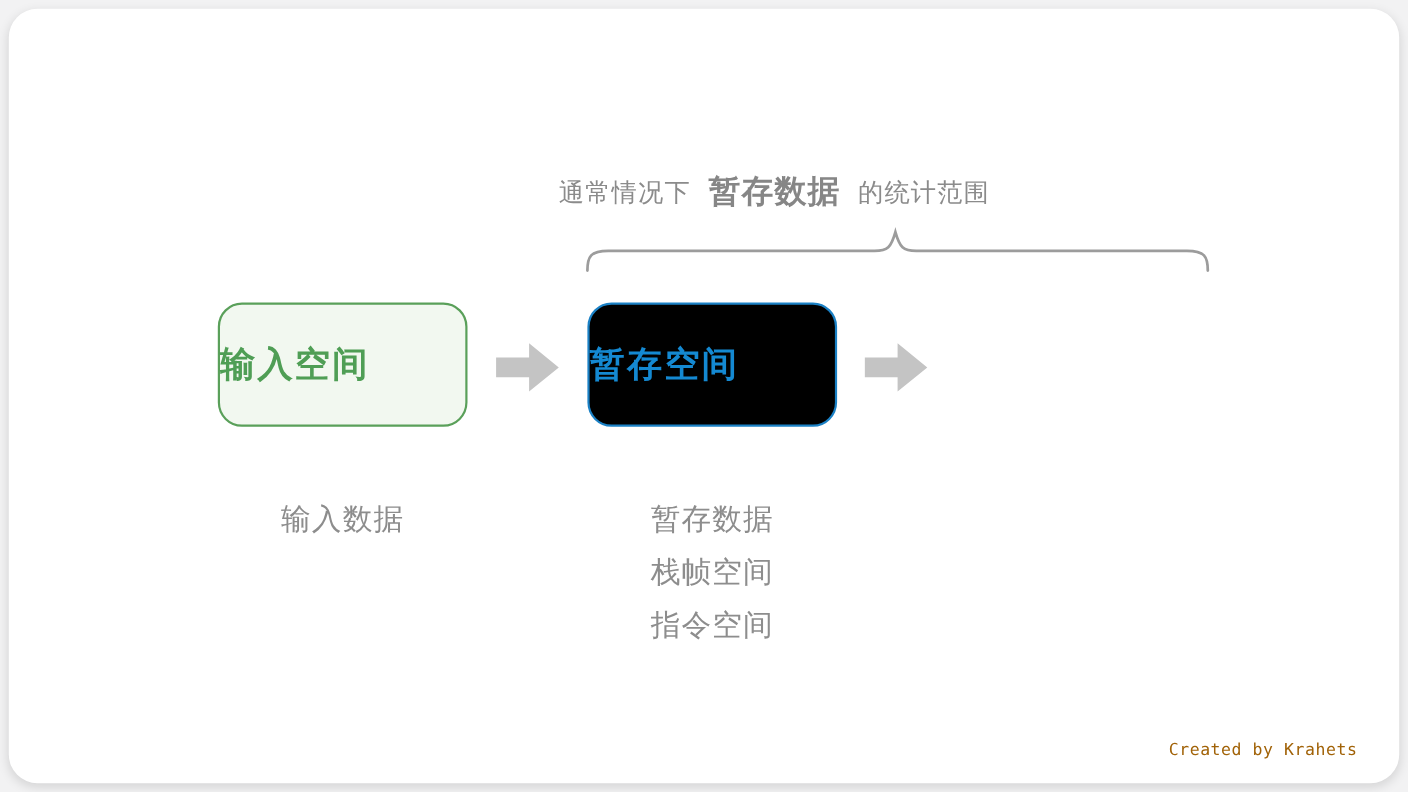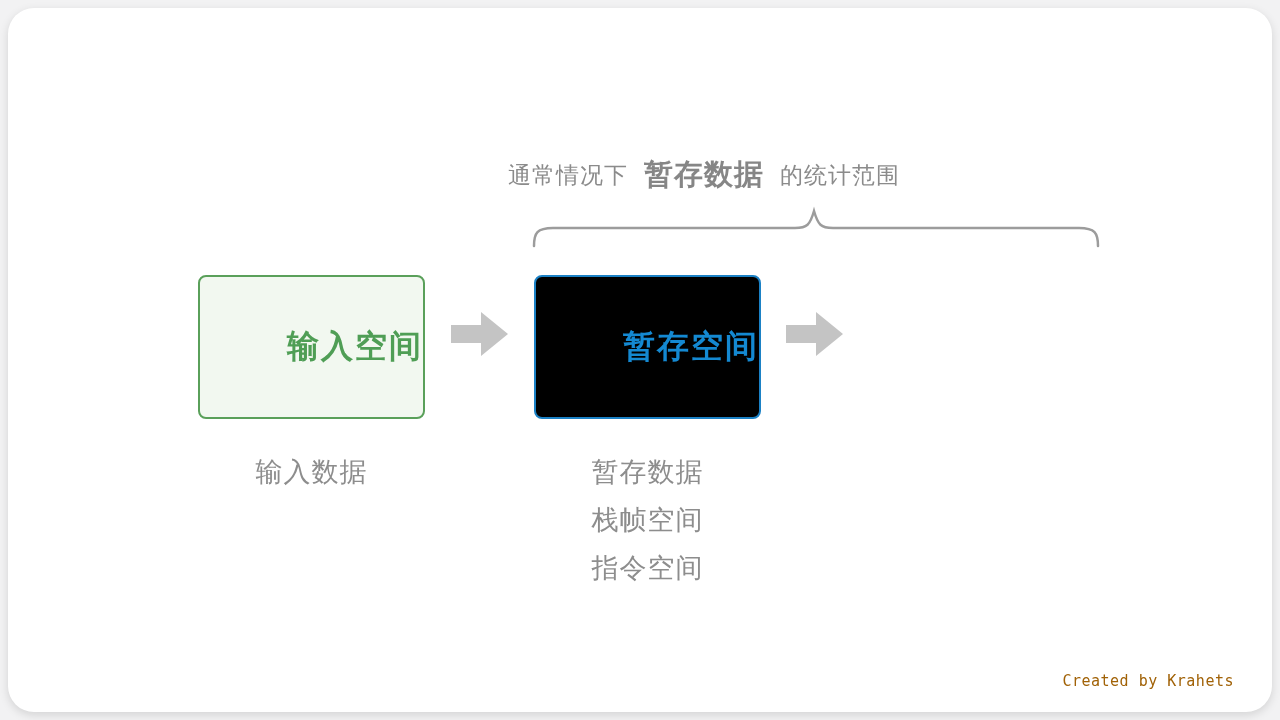--- a/index.html
+++ b/index.html
@@ -43,25 +43,25 @@
   
   .brace-wrap {
     position: absolute;
     left: 520px; top: 198px;
     width: 576px; height: 48px;
   }
   
   .flow-box {
     position: absolute;
     top: 267px;
-    height: 144px;
-    border-radius: 8px;
+    height: 113px;
+    border-radius: 22px;
     display: flex;
     align-items: center;
-    justify-content: flex-end;
+    justify-content: flex-start;
     box-sizing: border-box;
   }
   .flow-box .box-label {
     font-size: 32px;
     font-weight: bold;
     letter-spacing: 2px;
   }
   .box-green {
     left: 190px; width: 227px;
     background: #f2f8f0;

